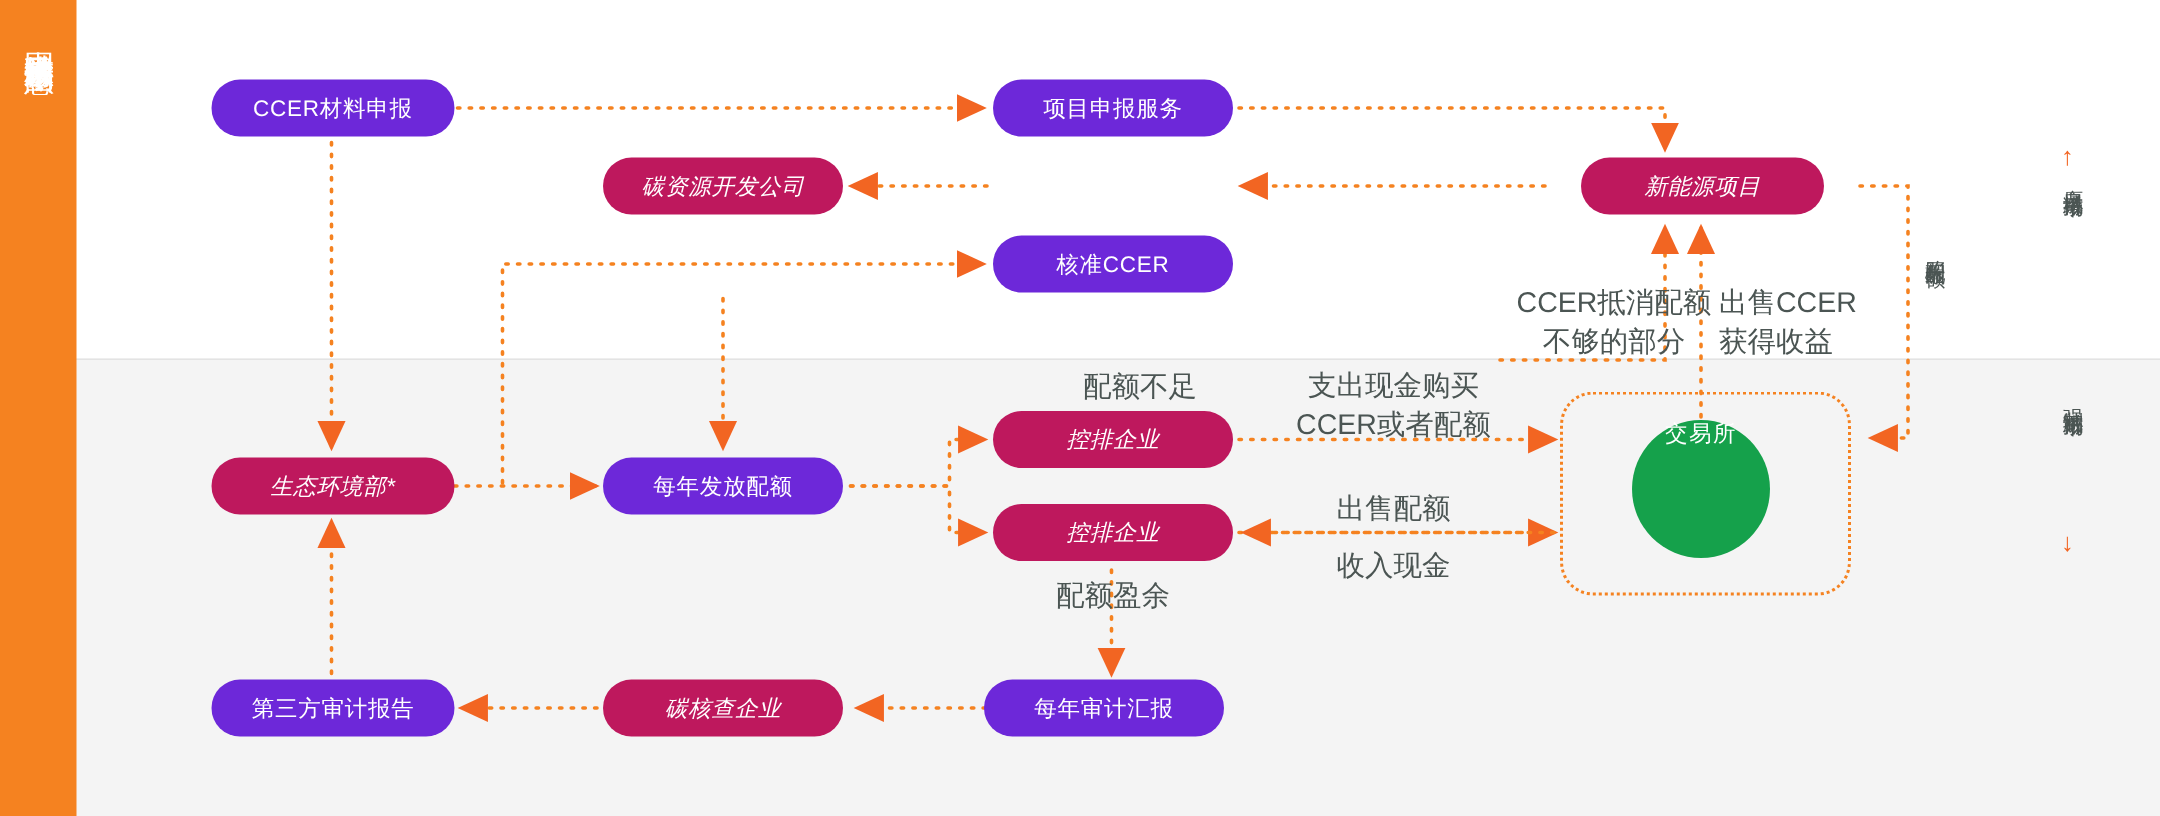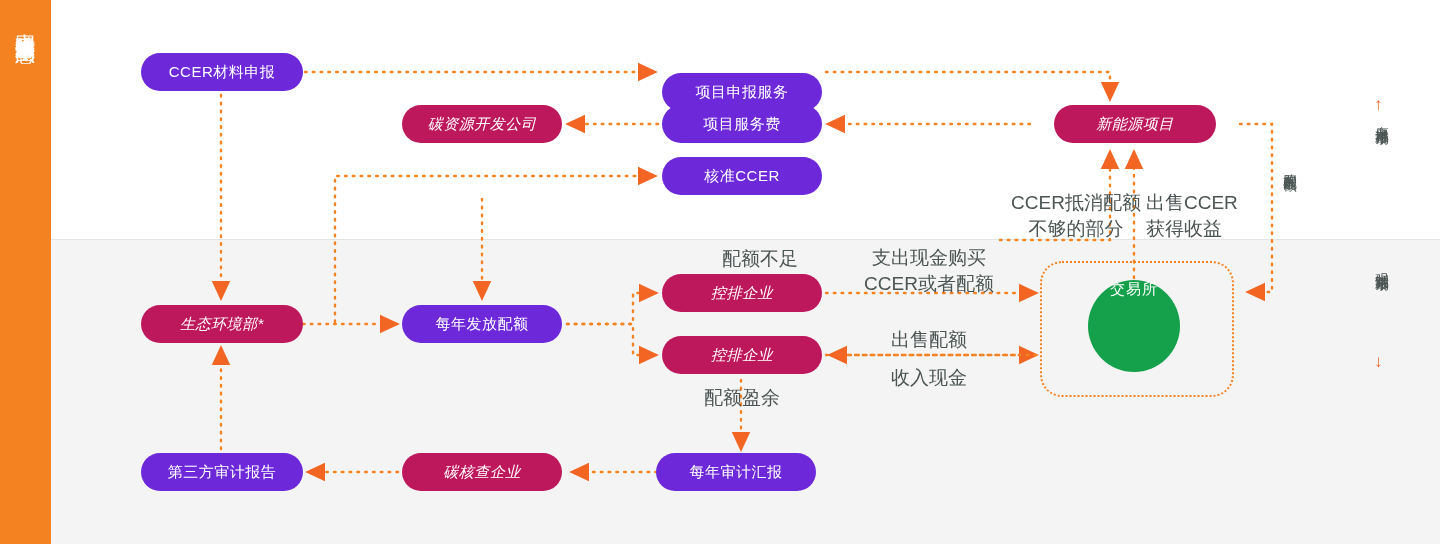--- a/index.html
+++ b/index.html
@@ -97,27 +97,24 @@
   </svg>
 
   <div class="node orange" style="left:141px;top:53px;width:162px;height:38px;">
     <span>CCER材料申报</span>
   </div>
 
   <div class="node green" style="left:402px;top:105px;width:160px;height:38px;">
     <span>碳资源开发公司</span>
   </div>
 
-  <div class="node orange" style="left:662px;top:53px;width:160px;height:38px;margin-top:20px;">
+  <div class="node orange" style="left:662px;top:53px;width:160px;height:38px;">
     <span>项目申报服务</span>
   </div>
 
-  <div class="node orange" style="left:662px;top:105px;width:160px;height:38px;">
-    <span>项目服务费</span>
-  </div>
 
   <div class="node orange" style="left:662px;top:157px;width:160px;height:38px;">
     <span>核准CCER</span>
   </div>
 
   <div class="node green" style="left:1054px;top:105px;width:162px;height:38px;">
     <span>新能源项目</span>
   </div>
 
   <div class="node orange" style="left:402px;top:305px;width:160px;height:38px;">

